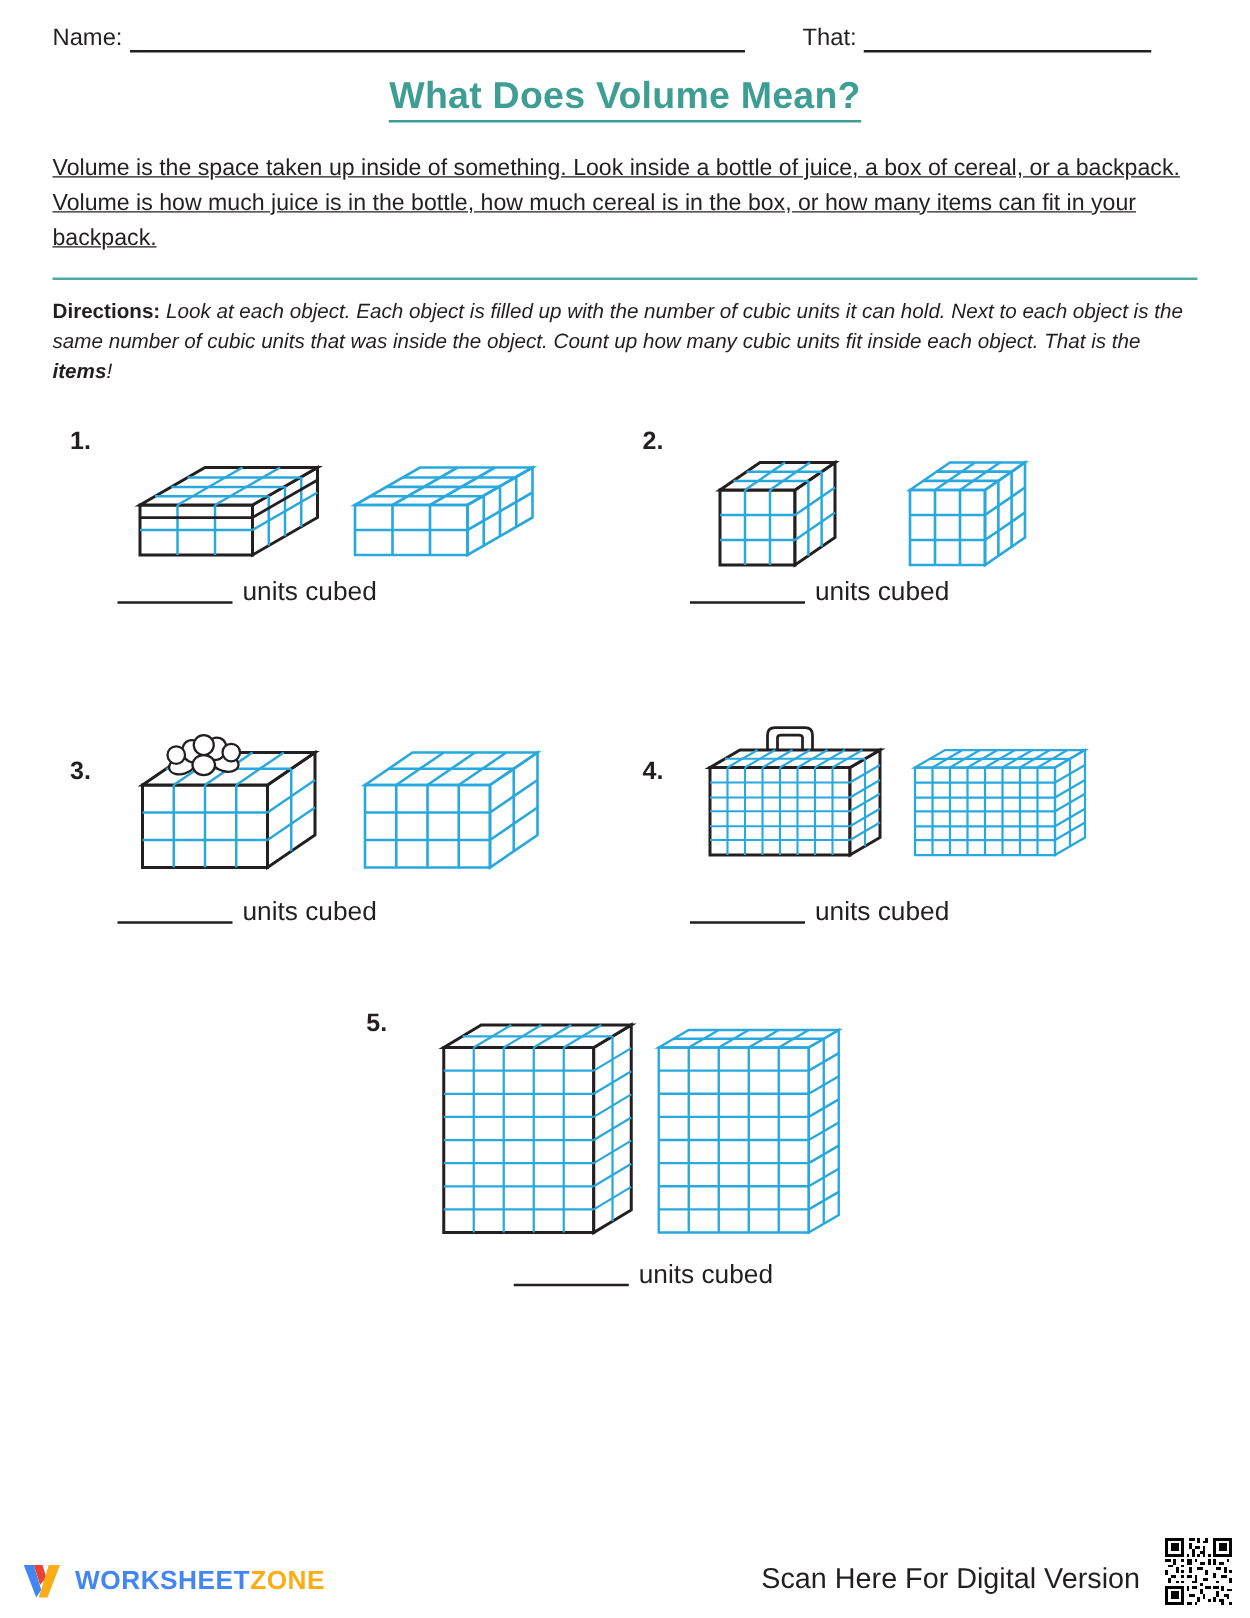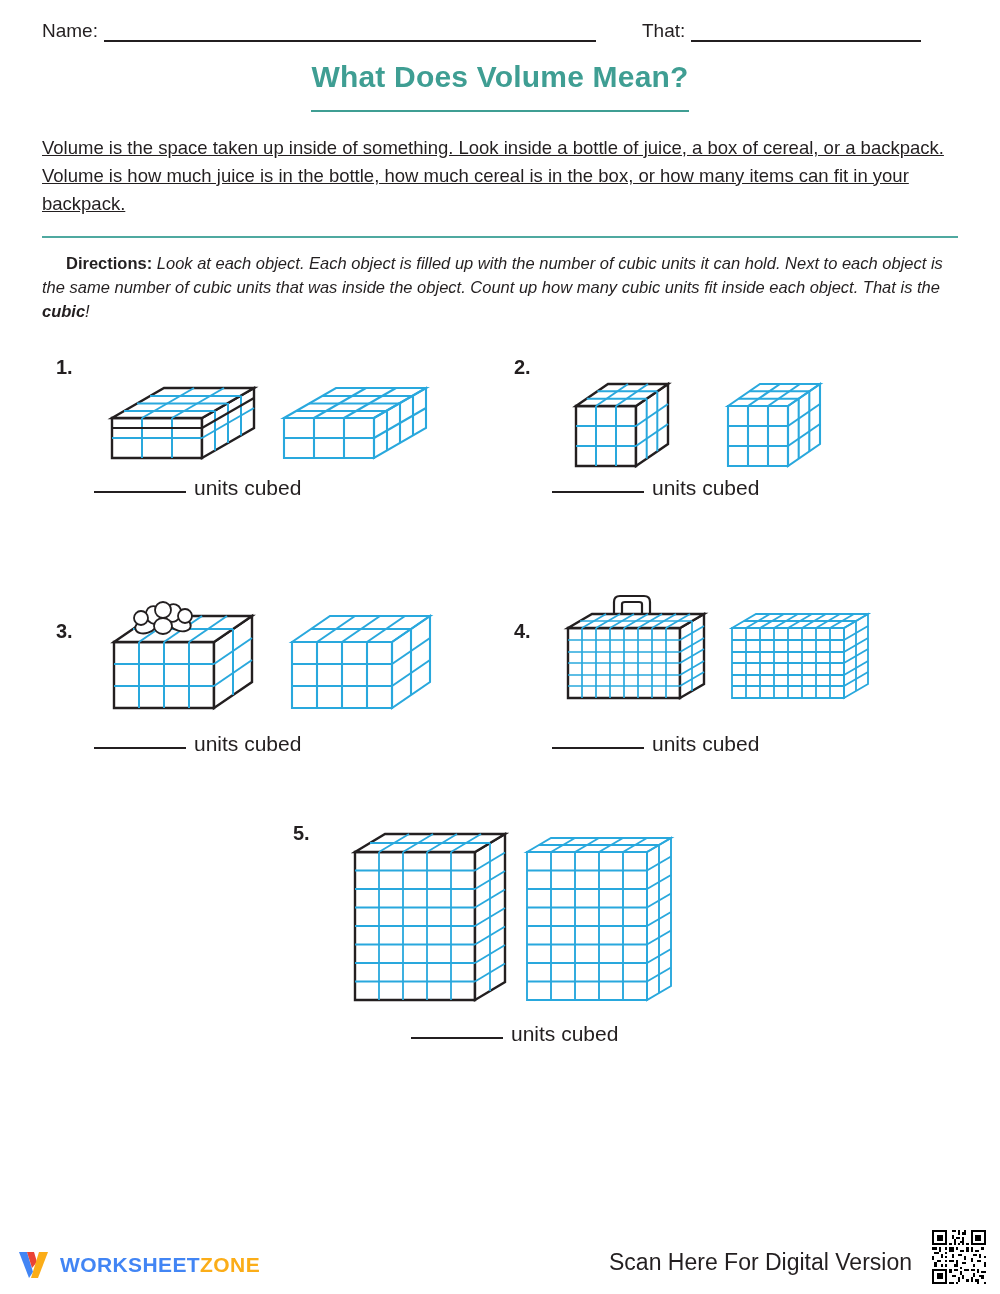--- a/index.html
+++ b/index.html
@@ -49,21 +49,21 @@
   .title-wrap {
     text-align: center;
     margin-top: 18px;
   }
   .title {
     display: inline-block;
     font-size: 30px;
     font-weight: bold;
     color: #3f9e93;
     letter-spacing: .2px;
-    padding-bottom: 16px;
+    padding-bottom: 2px;
     border-bottom: 2.6px solid #3f9e93;
   }
 
   
   .intro {
     margin-top: 22px;
   }
   .intro p {
     margin: 0 0 19px 0;
     font-size: 18.5px;
@@ -79,21 +79,20 @@
   .directions {
     font-size: 16.5px;
     line-height: 1.45;
     font-style: italic;
     color: #231f20;
     margin-bottom: 6px;
   }
   .directions b {
     font-style: normal;
     font-weight: bold;
-    margin-left: 24px;
   }
   .directions .vol-word {
     font-style: italic;
     font-weight: bold;
   }
 
   
   .problems {
     position: relative;
     margin-top: 22px;
@@ -123,21 +122,21 @@
     height: 130px;
     display: flex;
     align-items: flex-end;
     justify-content: flex-start;
     padding-left: 52px;
   }
   .answer {
     font-size: 21px;
     color: #231f20;
     display: flex;
-    align-items: flex-start;
+    align-items: center;
     padding-left: 52px;
   }
   .blank {
     display: inline-block;
     width: 92px;
     border-bottom: 2.4px solid #231f20;
     height: 15px;
     margin-right: 8px;
   }
 
@@ -201,21 +200,21 @@
   </div>
 
   <div class="intro">
     <p>Volume is the space taken up inside of something. Look inside a bottle of juice, a box of cereal, or a backpack. Volume is how much juice is in the bottle, how much cereal is in the box, or how many items can fit in your backpack.</p>
   </div>
 
   <hr class="divider">
 
   <div class="directions">
     <b>Directions:</b>
-    <span>Look at each object. Each object is filled up with the number of cubic units it can hold. Next to each object is the same number of cubic units that was inside the object. Count up how many cubic units fit inside each object. That is the </span><span class="vol-word">cubic</span><span>!</span>
+    <span>Look at each object. Each object is filled up with the number of cubic units it can hold. Next to each object is the same number of cubic units that was inside the object. Count up how many cubic units fit inside each object. That is the </span><span class="vol-word">items</span><span>!</span>
   </div>
 
   <div class="problems">
 
     <div class="prow">
 
       <div class="pcell">
         <span class="pnum" style="top:10px;">1.</span>
         <div class="art">
           <svg width="340" height="110" viewBox="0 0 340 110">

